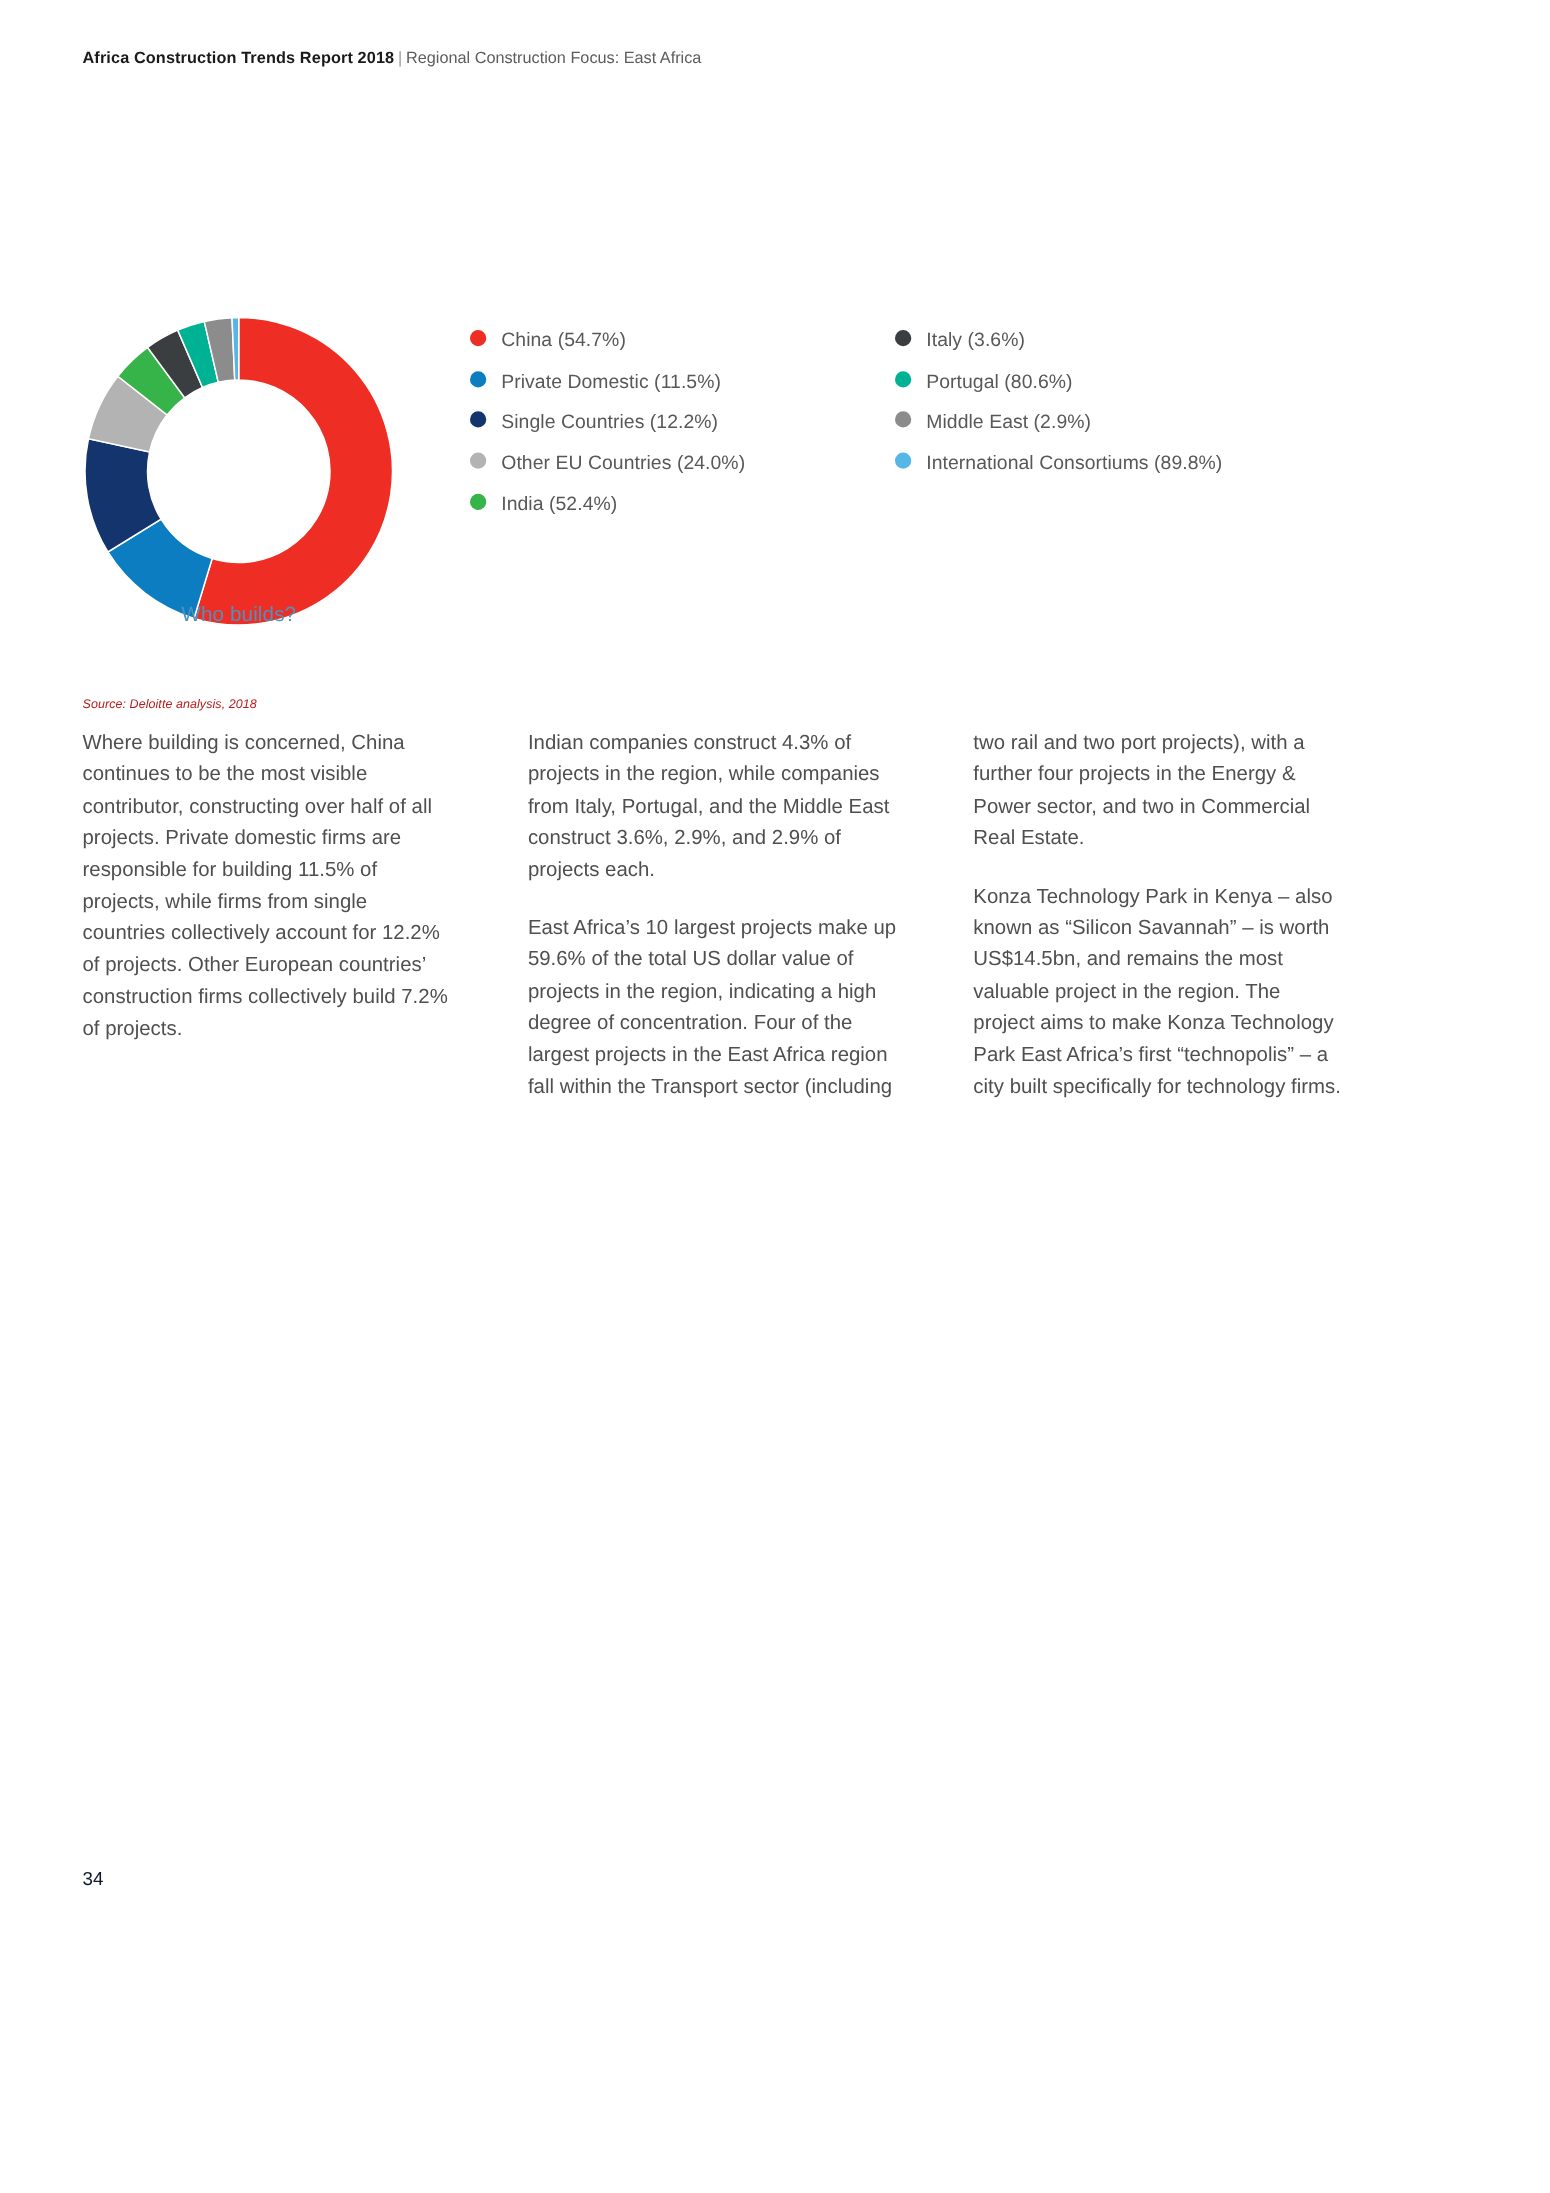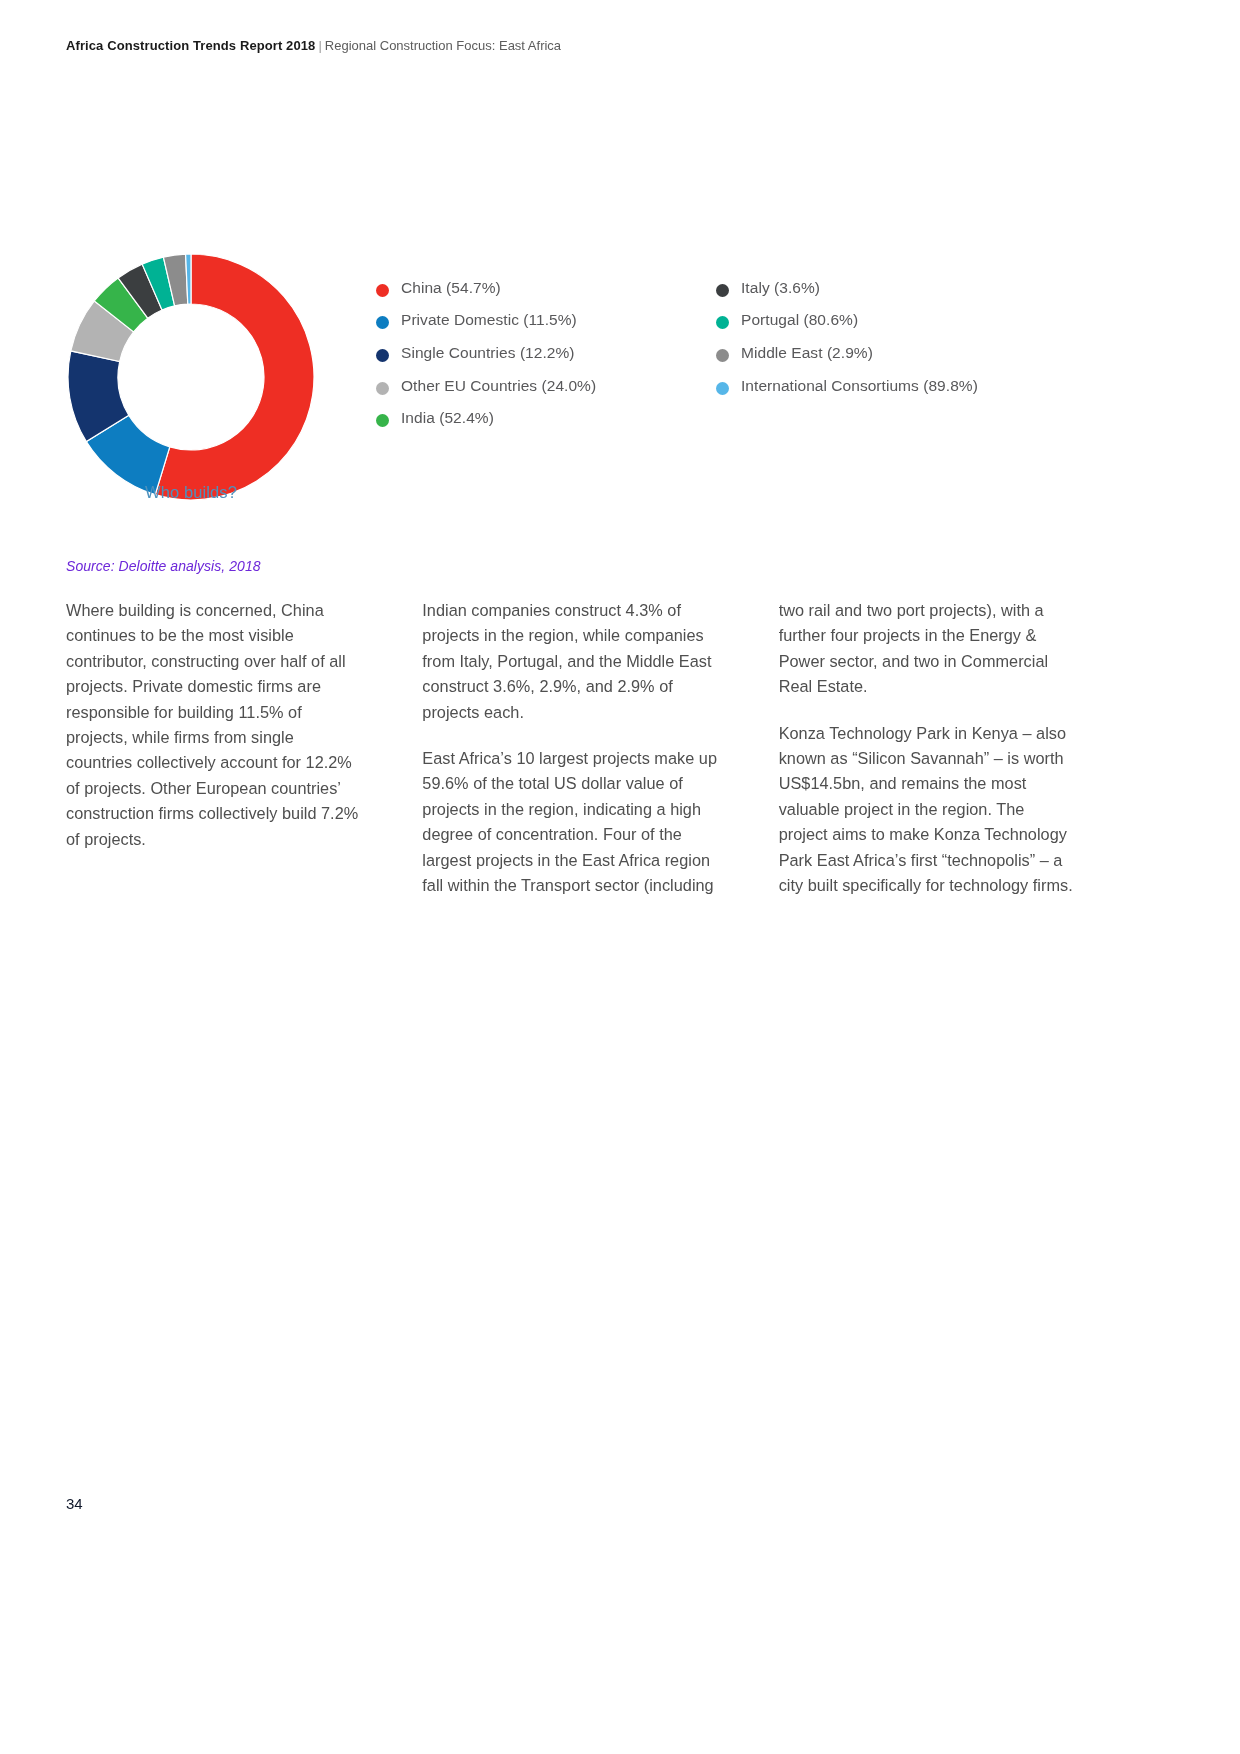--- a/index.html
+++ b/index.html
@@ -91,21 +91,21 @@
     gap: 0;
   }
   .legend-col {
     display: flex;
     flex-direction: column;
   }
   .legend-col.col-a { width: 340px; }
   .legend-col.col-b { width: 340px; padding-top: 0; }
   .legend-item {
     display: flex;
-    align-items: flex-end;
+    align-items: flex-start;
     height: 32.7px;
   }
   .legend-dot {
     width: 13px;
     height: 13px;
     border-radius: 50%;
     flex: 0 0 auto;
     margin-right: 12px;
   }
   .legend-text {
@@ -113,31 +113,31 @@
     color: #58585a;
     letter-spacing: .05px;
     white-space: nowrap;
   }
 
   
   .source {
     position: absolute;
     left: 66px;
     top: 558px;
-    font-size: 14px;
+    font-size: 10px;
     font-style: italic;
-    color: #6d28d9;
+    color: #b91c1c;
     letter-spacing: .05px;
   }
 
   
   .columns {
     position: absolute;
     left: 66px;
-    top: 598px;
+    top: 582px;
     width: 1010px;
     display: flex;
     gap: 12px;
   }
   .col {
     width: 305px;
     margin-right: 47px;
   }
   .col:last-child { margin-right: 0; }
   .col p {

